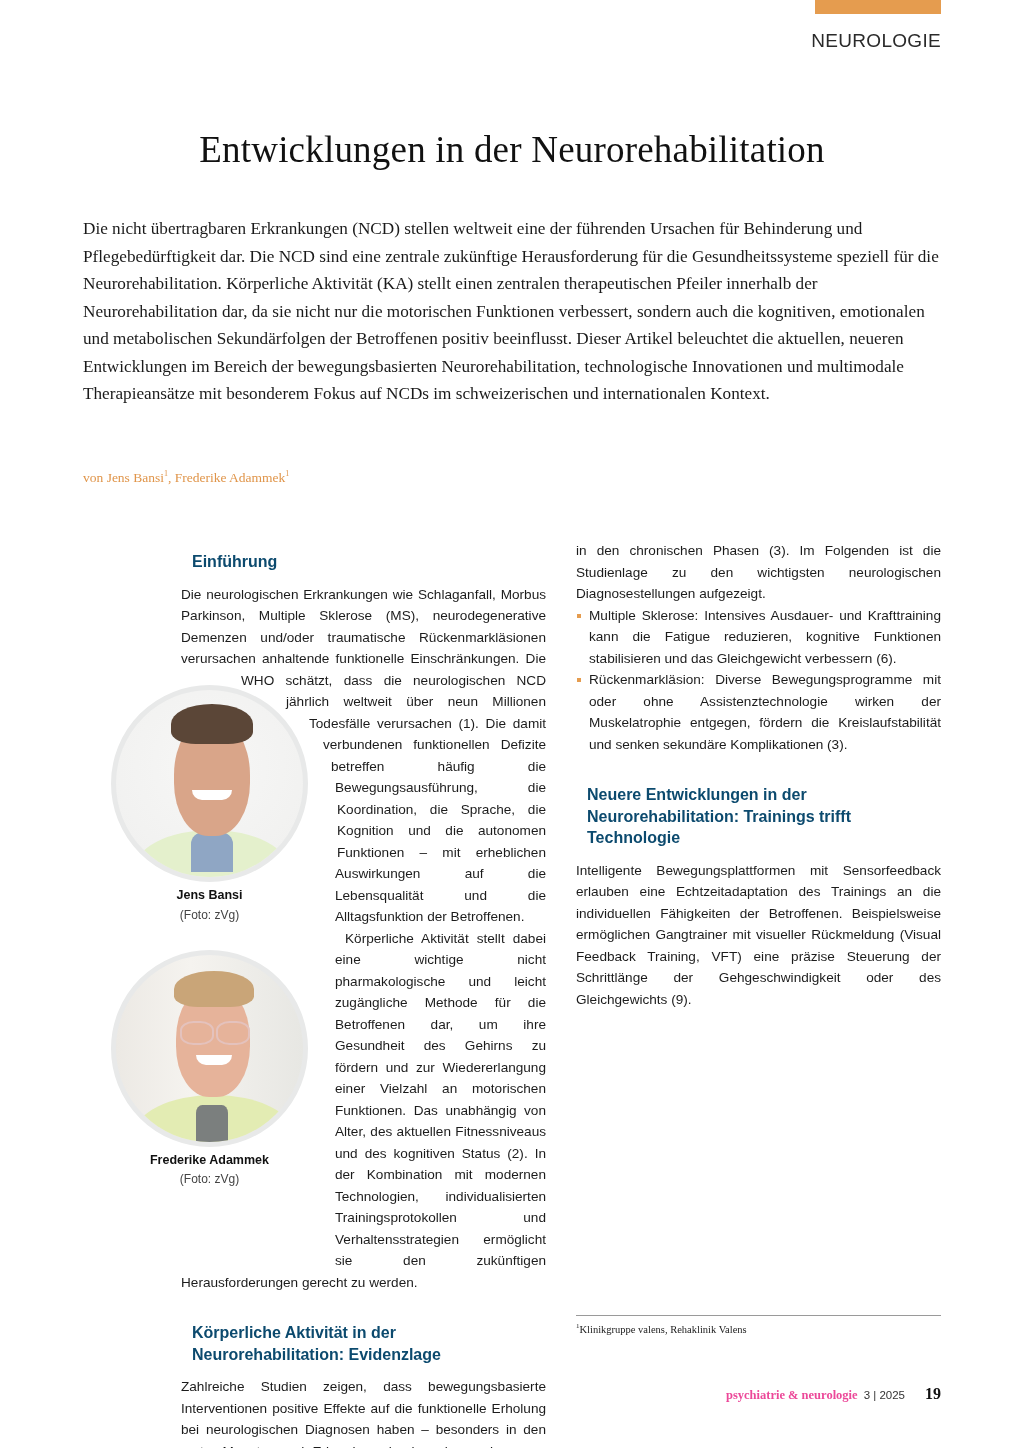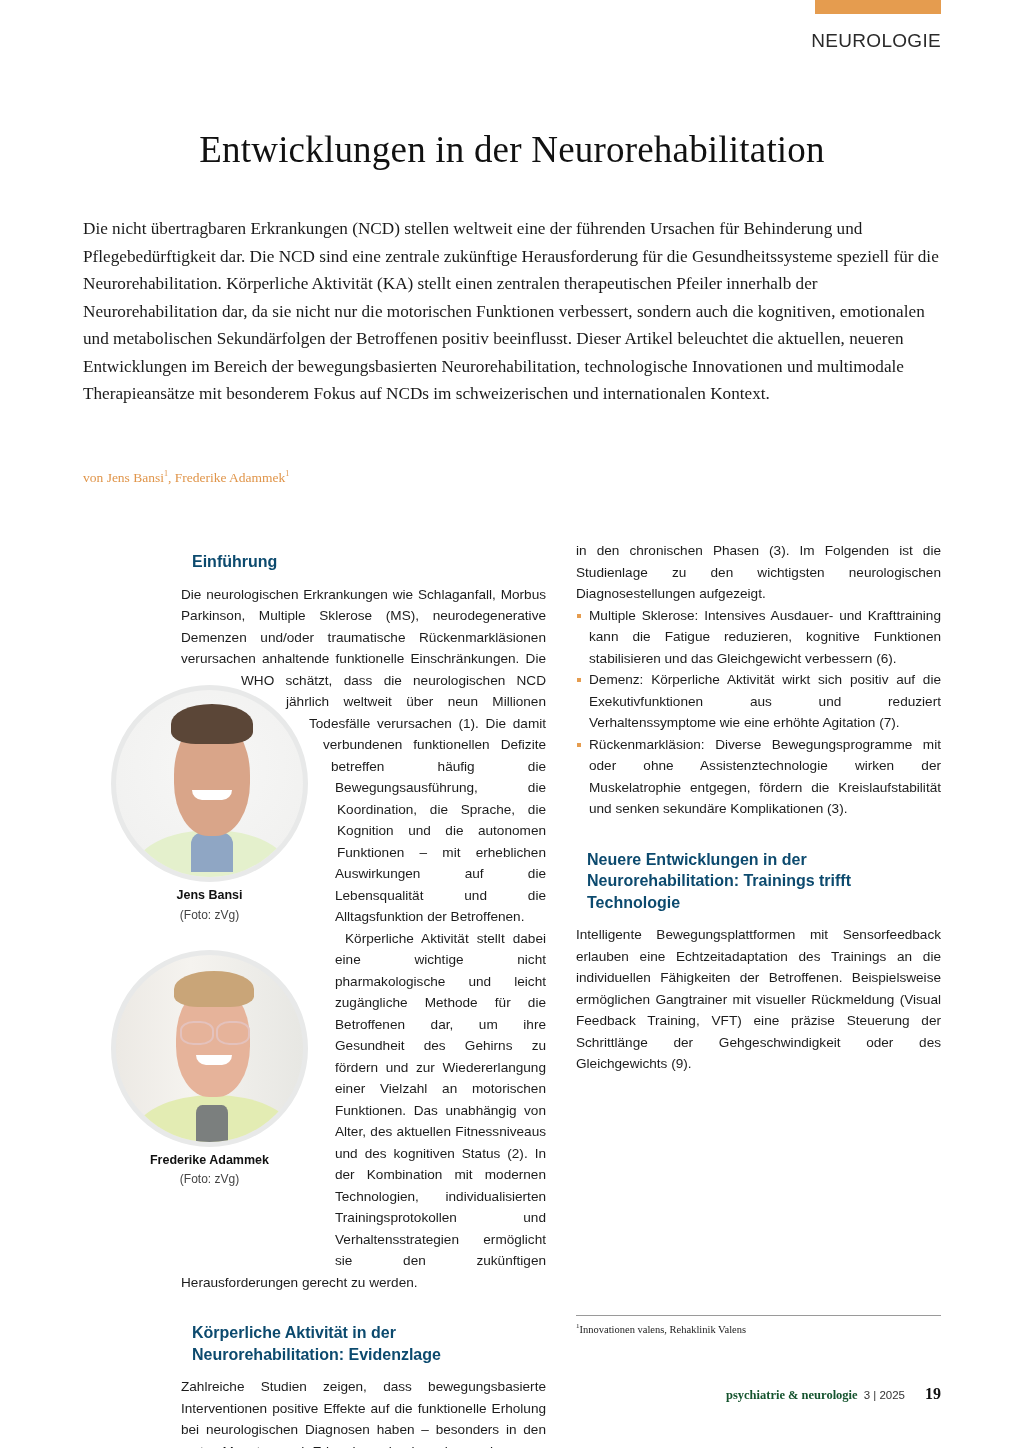--- a/index.html
+++ b/index.html
@@ -27,21 +27,21 @@
   .portrait-2 { left: 111px; top: 950px; width: 197px; height: 197px; background: linear-gradient(90deg, #ece9e4 0%, #f5f3ef 40%, #e7e7e3 100%); }
   .face { position: absolute; border-radius: 48% 48% 45% 45%; }
   .shirt { position: absolute; border-radius: 50% 50% 0 0; }
   .hair { position: absolute; border-radius: 50% 50% 30% 30%; }
   .caption-name { position: absolute; font-family: "Liberation Sans", sans-serif; font-weight: bold; font-size: 12.5px; text-align: center; color: #111; }
   .caption-credit { position: absolute; font-family: "Liberation Sans", sans-serif; font-size: 12px; text-align: center; color: #444; }
   .footnote-rule { position: absolute; left: 576px; top: 1315px; width: 365px; height: 1px; background: #9a9a9a; }
   .footnote { position: absolute; left: 576px; top: 1322px; font-family: "Liberation Serif", serif; font-size: 10.5px; color: #222; }
   .footnote sup { font-size: 7px; }
   .footer { position: absolute; right: 83px; top: 1385px; font-family: "Liberation Serif", serif; display: flex; align-items: baseline; gap: 4px; }
-  .footer .journal { font-weight: bold; font-size: 12.5px; color: #14532d; }
+  .footer .journal { font-weight: bold; font-size: 12.5px; color: #ec4899; }
   .footer .issue { font-family: "Liberation Sans", sans-serif; font-size: 11.5px; color: #333; margin-left: 2px; }
   .footer .page { font-weight: bold; font-size: 16px; color: #111; margin-left: 16px; }
 </style>
 </head>
 <body>
 
 <div class="top-bar"></div>
 <div class="section-label">NEUROLOGIE</div>
 
 <h1 class="title">Entwicklungen in der Neurorehabilitation</h1>
@@ -110,30 +110,29 @@
   <div style="position:absolute;left:100px;top:66px;width:30px;height:20px;border:2px solid #e4c2bd;border-radius:40%;"></div>
   <div style="position:absolute;left:80px;top:100px;width:36px;height:10px;border-radius:0 0 18px 18px;background:#fff;"></div>
 </div>
 <div class="caption-name" style="left:111px;top:1153px;width:197px;">Frederike Adammek</div>
 <div class="caption-credit" style="left:111px;top:1172px;width:197px;">(Foto: zVg)</div>
 
 <div class="col col-right">
   <p>in den chronischen Phasen (3). Im Folgenden ist die Studienlage zu den wichtigsten neurologischen Diagnosestellungen aufgezeigt.</p>
   <ul class="bullets">
     <li>Multiple Sklerose: Intensives Ausdauer- und Krafttraining kann die Fatigue reduzieren, kognitive Funktionen stabilisieren und das Gleichgewicht verbessern (6).</li>
-    <li>Demenz: Körperliche Aktivität wirkt sich positiv auf die Exekutivfunktionen aus und reduziert Verhaltenssymptome wie eine erhöhte Agitation (7).</li>
     <li>Rückenmarkläsion: Diverse Bewegungsprogramme mit oder ohne Assistenztechnologie wirken der Muskelatrophie entgegen, fördern die Kreislaufstabilität und senken sekundäre Komplikationen (3).</li>
   </ul>
   <div class="gap"></div>
   <h2>Neuere Entwicklungen in der Neurorehabilitation: Trainings trifft Technologie</h2>
   <p>Intelligente Bewegungsplattformen mit Sensorfeedback erlauben eine Echtzeitadaptation des Trainings an die individuellen Fähigkeiten der Betroffenen. Beispielsweise ermöglichen Gangtrainer mit visueller Rückmeldung (Visual Feedback Training, VFT) eine präzise Steuerung der Schrittlänge der Gehgeschwindigkeit oder des Gleichgewichts (9).</p>
 </div>
 
 <div class="footnote-rule"></div>
 <div class="footnote">
-  <sup>1</sup><span>Innovationen valens, Rehaklinik Valens</span>
+  <sup>1</sup><span>Klinikgruppe valens, Rehaklinik Valens</span>
 </div>
 
 <div class="footer">
   <span class="journal">psychiatrie &amp; neurologie</span>
   <span class="issue">3 | 2025</span>
   <span class="page">19</span>
 </div>
 
 </body></html>

